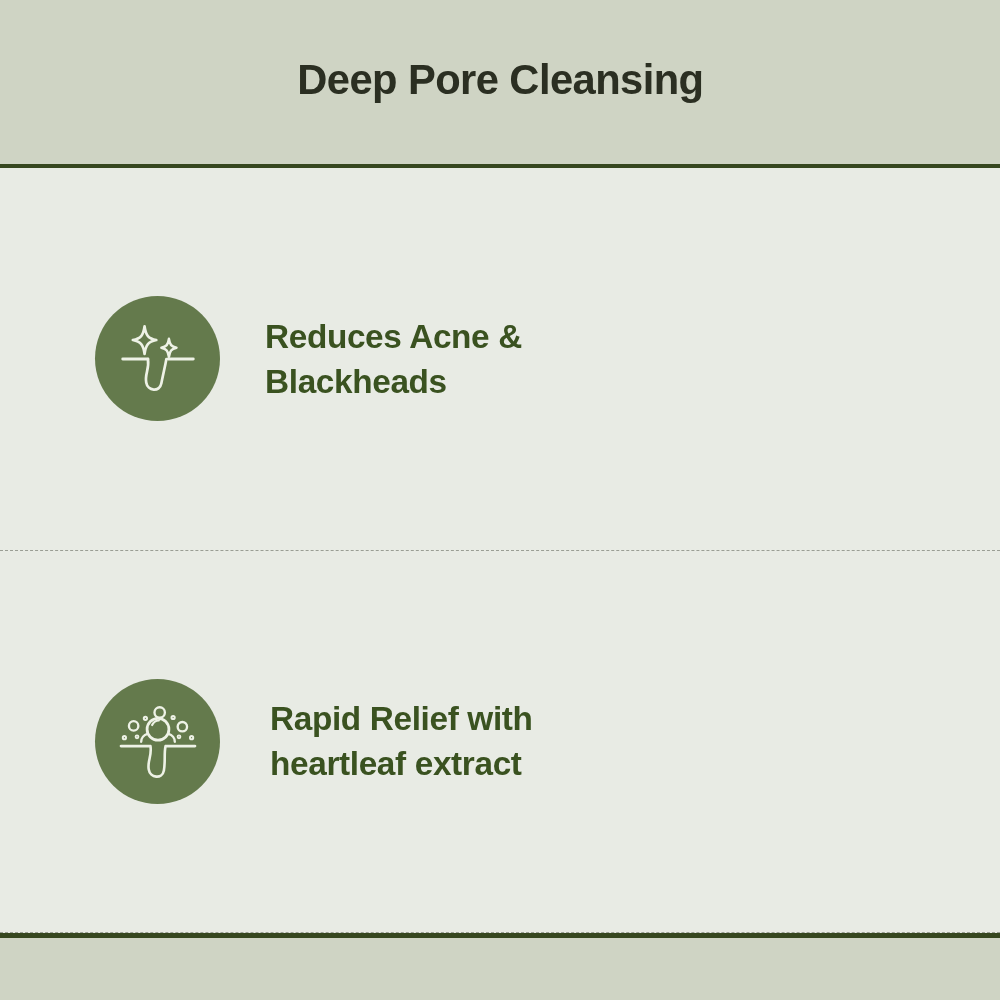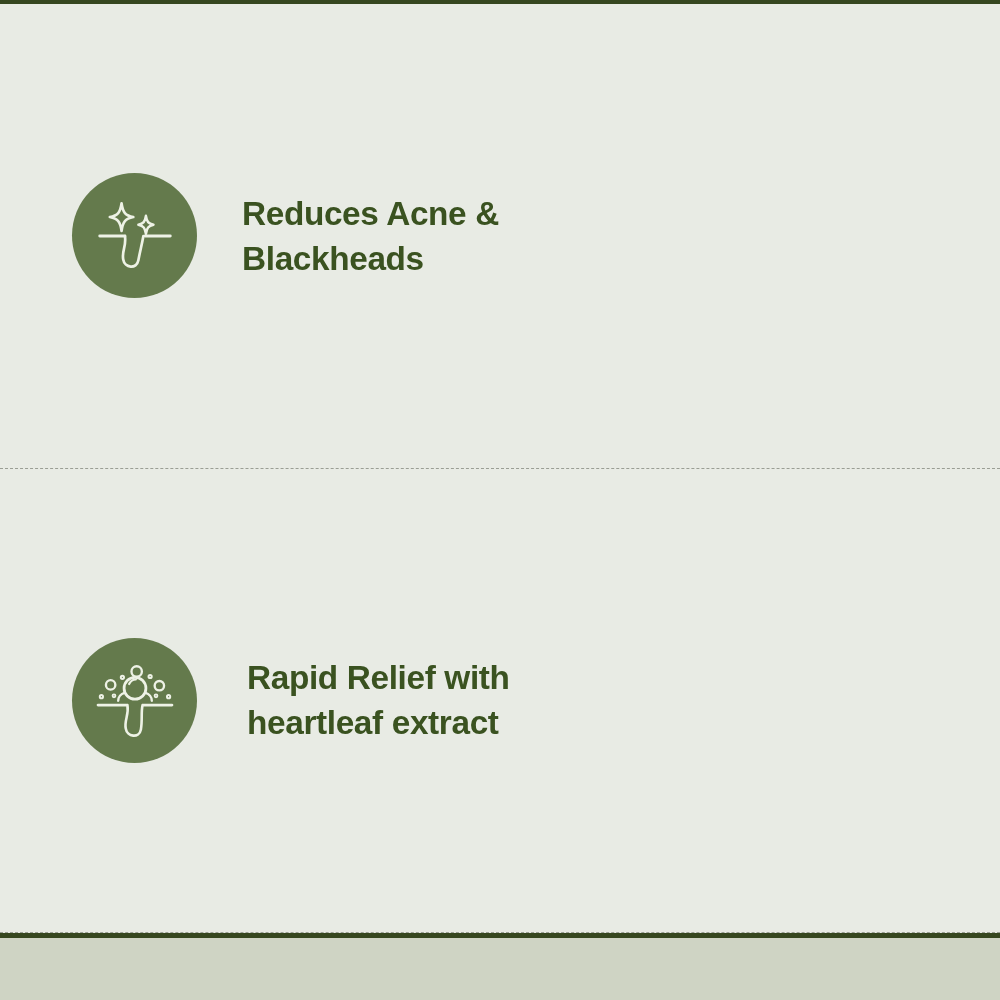--- a/index.html
+++ b/index.html
@@ -56,21 +56,21 @@
     flex: 1 1 auto;
     position: relative;
     background: #e8ebe4;
     display: flex;
     flex-direction: column;
   }
   .feature-row {
     flex: 1 1 0;
     display: flex;
     align-items: center;
-    padding-left: 72px;
+    padding-left: 95px;
     box-sizing: border-box;
     position: relative;
   }
   .divider {
     height: 0;
     border-top: 1px dashed #9a9e94;
     flex: 0 0 auto;
     margin: 0;
     width: 100%;
   }
@@ -116,20 +116,23 @@
     height: 62px;
     background: #cfd4c4;
     flex: 0 0 auto;
   }
 </style>
 </head>
 <body>
 
 <div class="infographic">
 
+  <div class="header">
+    <h1 class="header-title">Deep Pore Cleansing</h1>
+  </div>
   <div class="rule-top"></div>
 
   <div class="features">
 
     <div class="feature-row row-1">
       <div class="icon-badge">
         <svg viewBox="0 0 100 100" aria-hidden="true">
           <g fill="none" stroke="#eef2e6" stroke-width="3.4" stroke-linecap="round" stroke-linejoin="round">
 
             <path d="M8 50 H38"></path>

